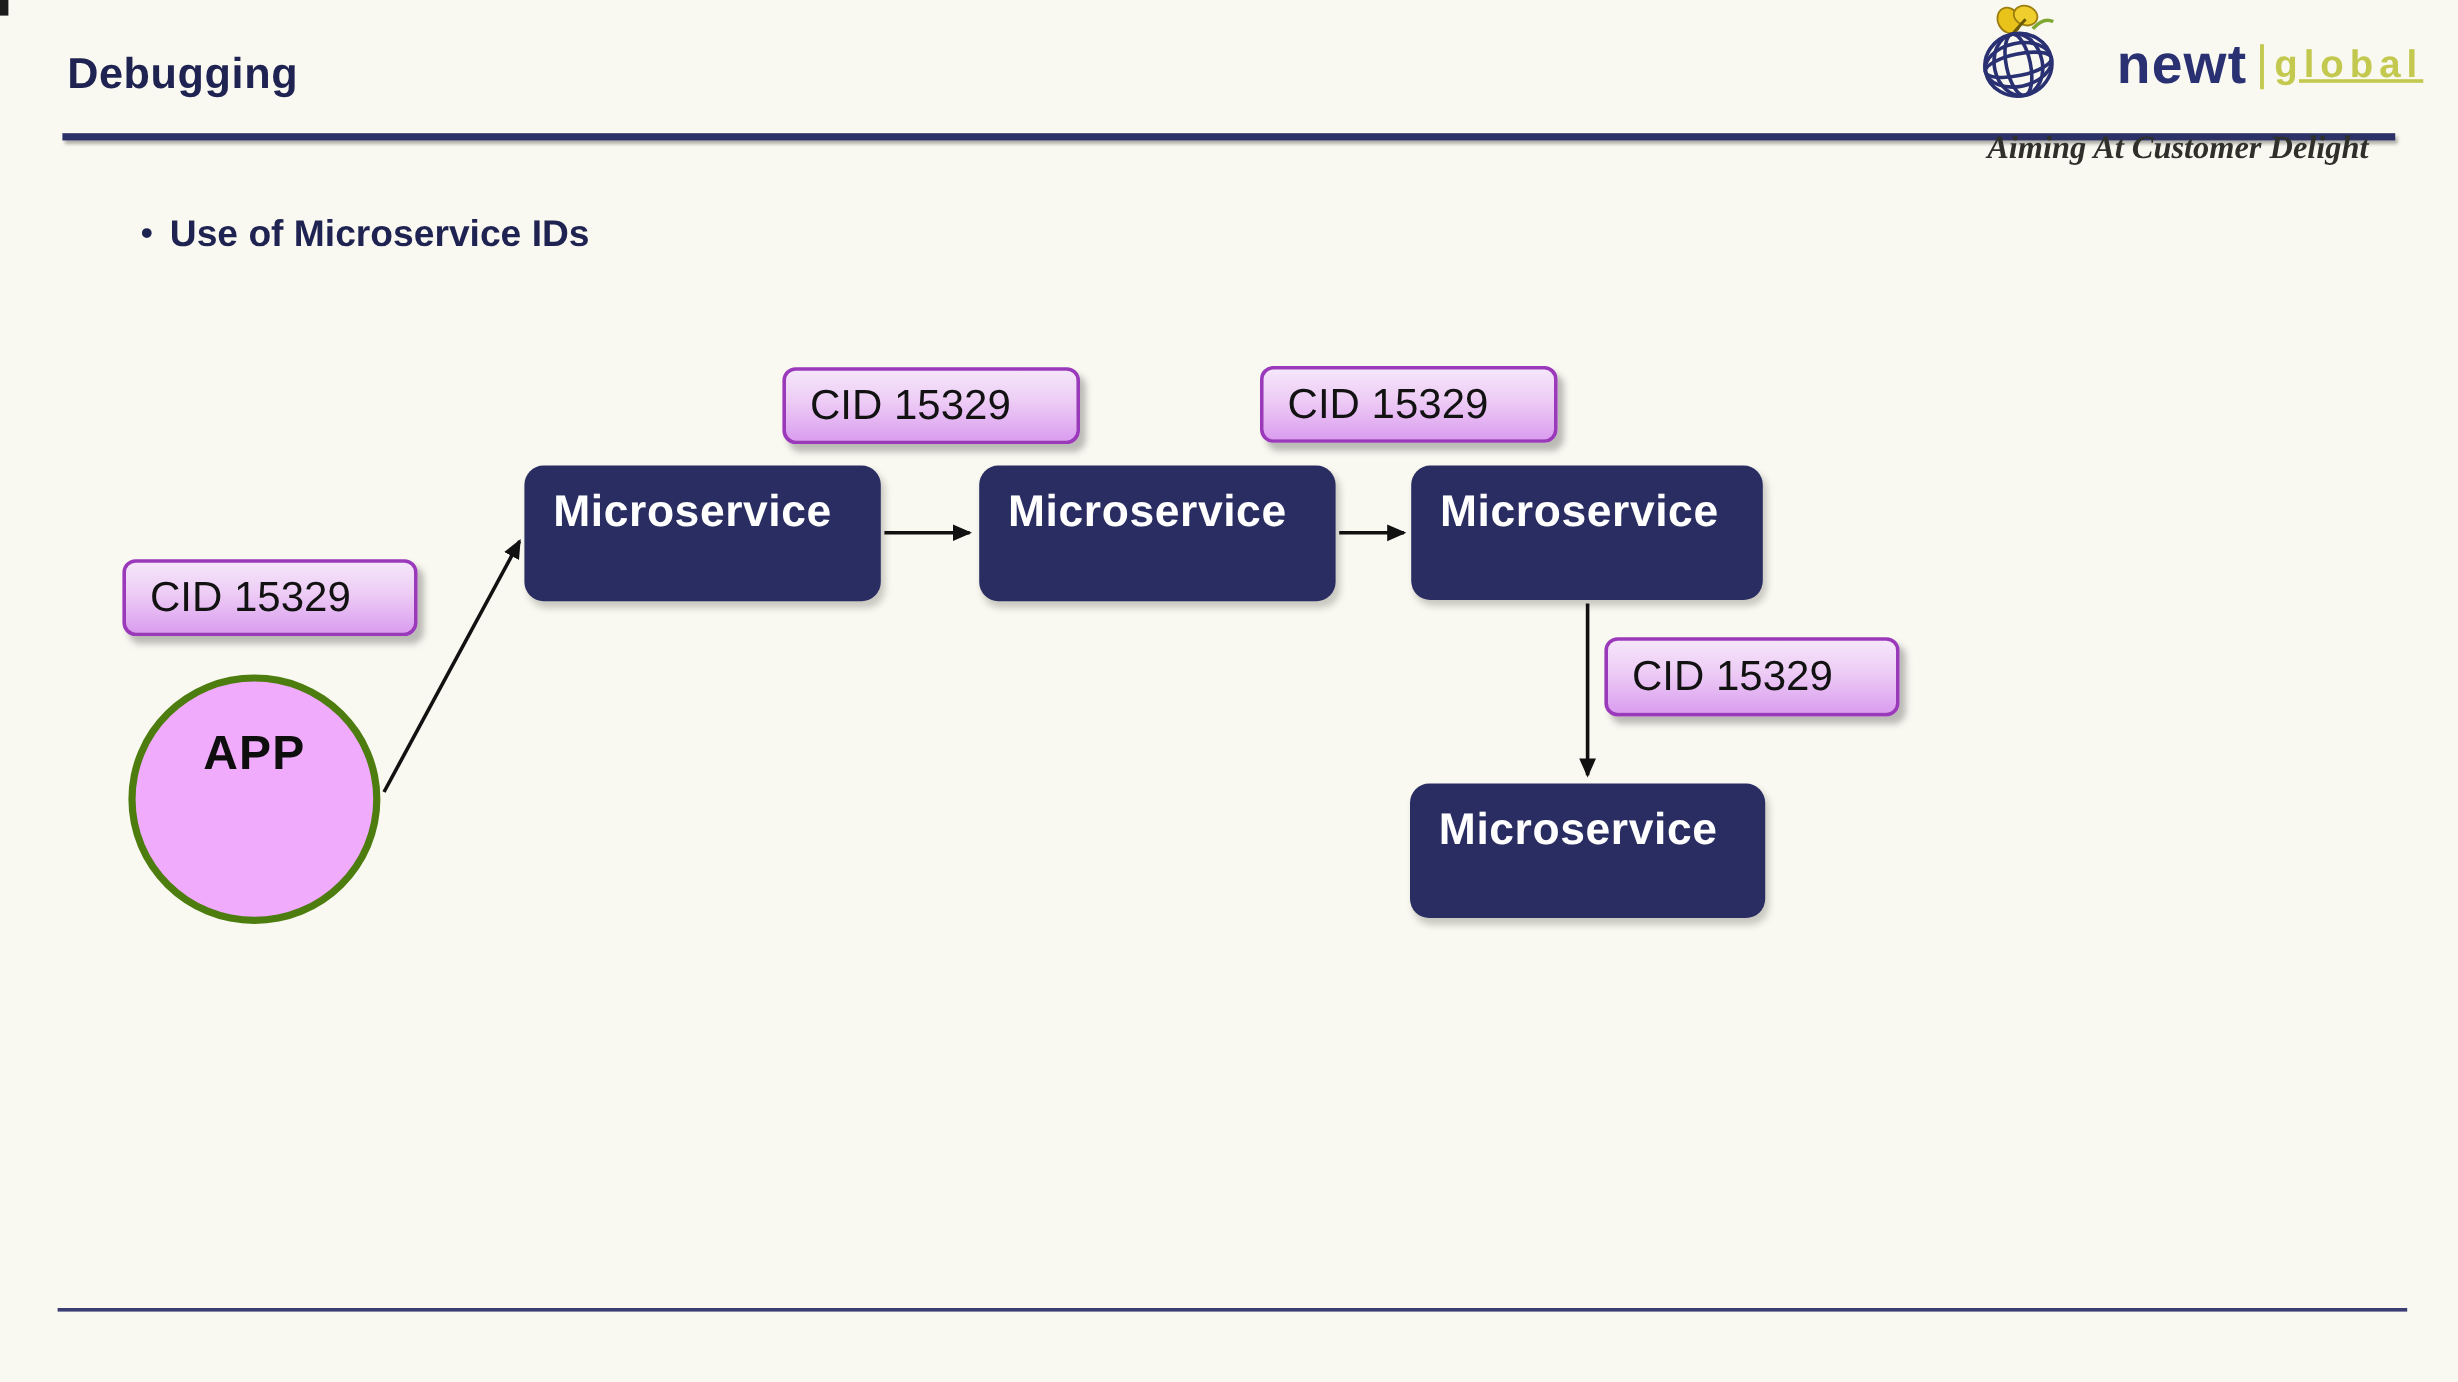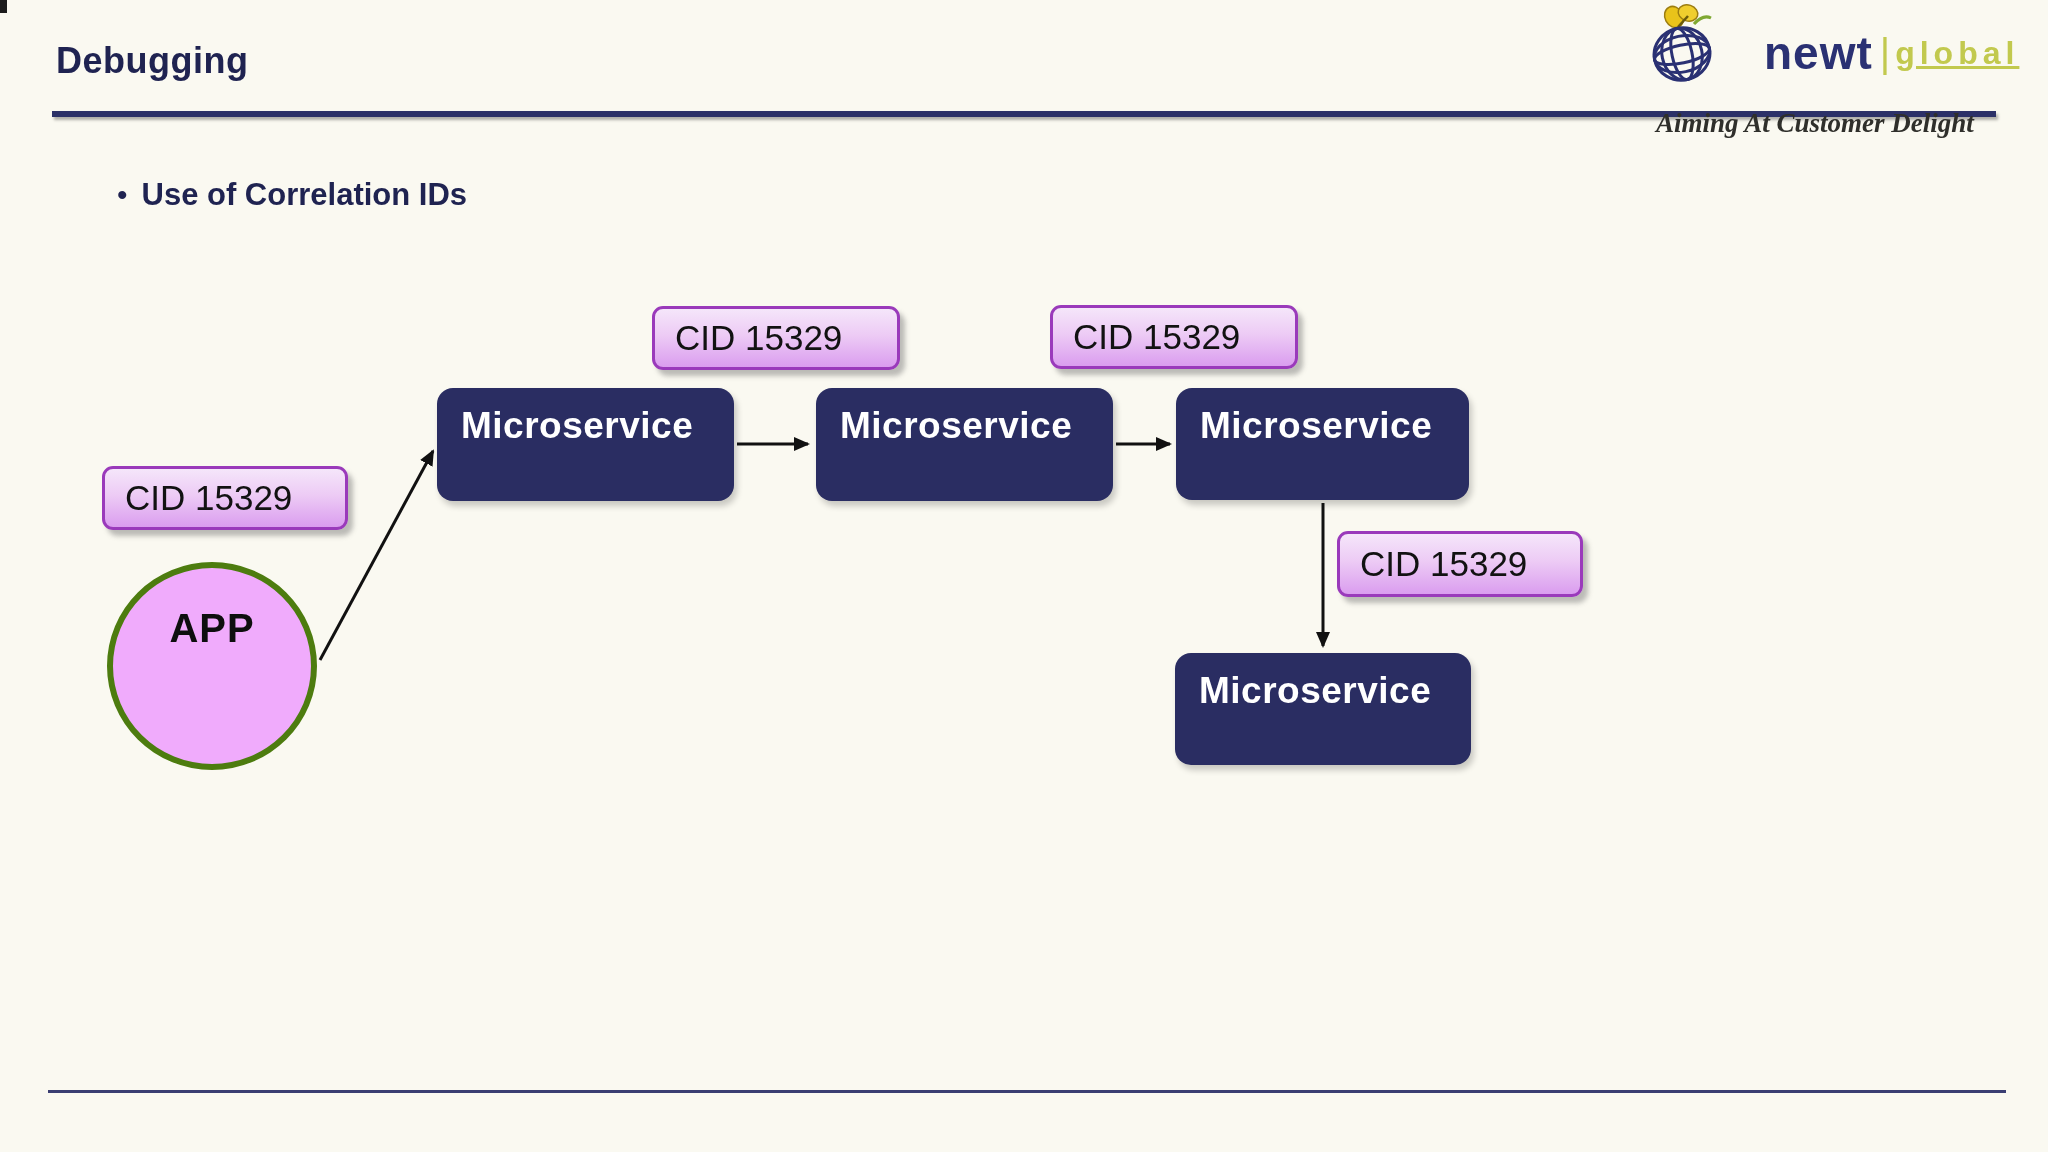--- a/index.html
+++ b/index.html
@@ -111,21 +111,21 @@
 </svg>
 <div class="abs brand-row">
   <span class="brand-newt">newt</span>
   <span class="brand-sep">|</span>
   <span class="brand-global">global</span>
 </div>
 <div class="abs logo-tagline">Aiming At Customer Delight</div>
 
 <div class="abs bullet-row">
   <span class="bullet-marker">•</span>
-  <span class="bullet-text">Use of Correlation IDs</span>
+  <span class="bullet-text">Use of Microservice IDs</span>
 </div>
 
 <div class="abs cid-box cid-app">
   <span>CID 15329</span>
 </div>
 <div class="abs cid-box cid-service1">
   <span>CID 15329</span>
 </div>
 <div class="abs cid-box cid-service2">
   <span>CID 15329</span>

